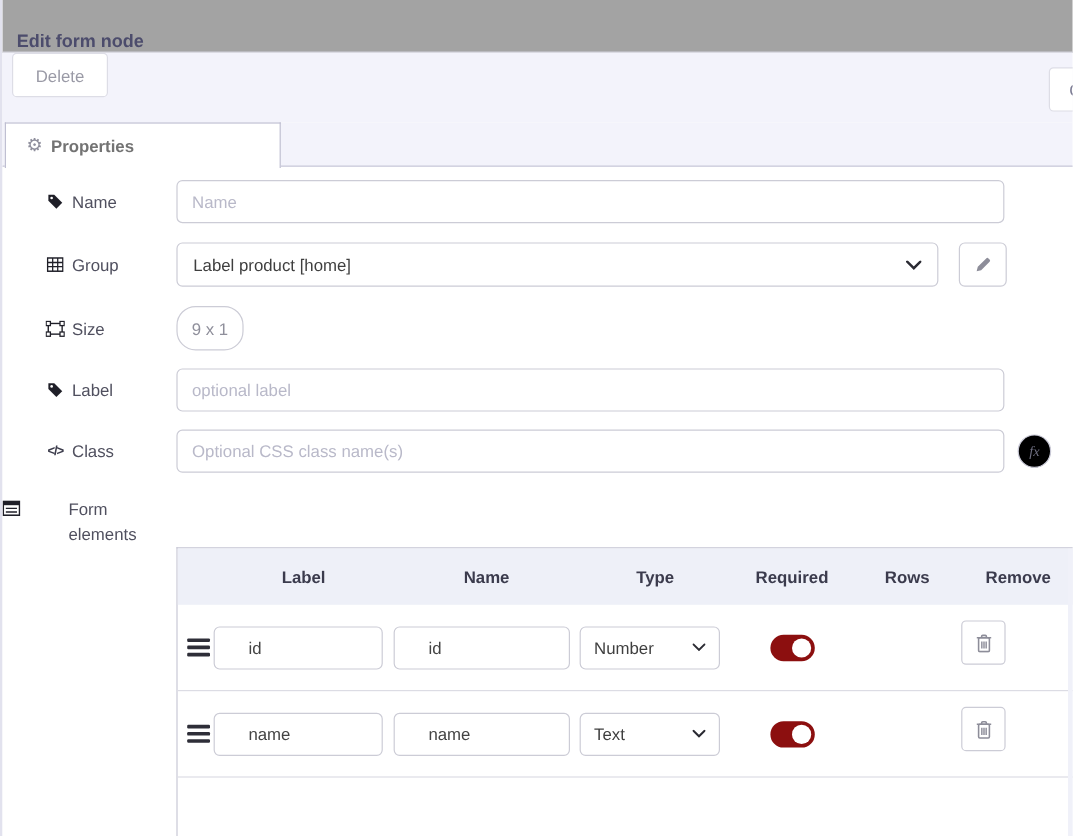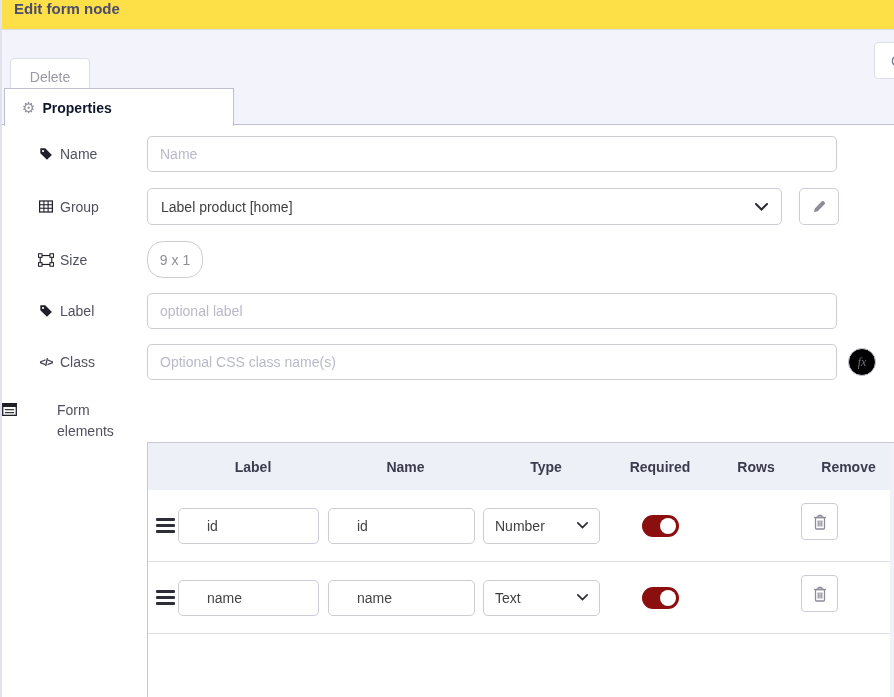--- a/index.html
+++ b/index.html
@@ -6,56 +6,56 @@
   html, body { background: #fff; }
   body { font-family: "Liberation Sans", "DejaVu Sans", sans-serif; }
 
   .dialog {
     width: 894px; height: 697px; position: relative; overflow: hidden;
     background: #fff; border-left: 2px solid #e2e2ee;
   }
 
   
   .dlg-header {
-    height: 30px; background: #fde047; border-bottom: 1px solid #dcdce8;
-    display: flex; align-items: flex-start; padding-left: 12px;
+    height: 44px; background: #a3a3a3; border-bottom: 1px solid #dcdce8;
+    display: flex; align-items: flex-end; padding-left: 12px;
   }
   .dlg-title { font-size: 15px; font-weight: bold; color: #4c4c6c; }
 
   
   .toolbar {
     height: 58px; background: #f3f3fb; position: relative;
   }
   .btn {
     background: #fff; border: 1px solid #ddddе6; border: 1px solid #dddde6;
     border-radius: 4px; font-size: 14px; color: #9a9aa6; cursor: pointer;
     font-family: inherit;
   }
   .btn-delete {
-    position: absolute; left: 8px; top: 28px; width: 80px; height: 37px;
+    position: absolute; left: 8px; top: 0; width: 80px; height: 37px;
   }
   .btn-cancel {
     position: absolute; left: 872px; top: 12px; width: 76px; height: 37px;
     color: #7b7b93; text-align: left; padding-left: 16px; overflow: hidden;
   }
 
   
   .tabbar { height: 37px; background: #f3f3fb; position: relative; }
   .tabbar::after {
     content: ""; position: absolute; left: 0; right: 0; bottom: 0;
     height: 1px; background: #bfbfd2;
   }
   .tab-active {
     position: absolute; left: 2px; top: 0; width: 230px; height: 38px;
     background: #fff; border: 1px solid #bfbfd2; border-bottom: none;
     z-index: 2; display: flex; align-items: center; gap: 7px;
     padding-left: 17px; cursor: pointer;
   }
   .tab-active .gear { color: #8e8e9c; font-size: 15px; line-height: 1; }
-  .tab-label { font-size: 14px; font-weight: bold; color: #0f172a; }
+  .tab-label { font-size: 14px; font-weight: bold; color: #737373; }
 
   
   .content { background: #fff; padding-top: 11px; position: relative; }
   .row { display: flex; align-items: center; margin: 0 0 16px 36px; }
   .row.row-size { margin-bottom: 15px; }
   .row.row-label-f { margin-bottom: 15px; }
   .row.row-class { margin-bottom: 18px; }
   .row.row-form { margin: 0; align-items: flex-start; }
   .f-label {
     width: 109px; flex: 0 0 109px; display: flex; align-items: center;

